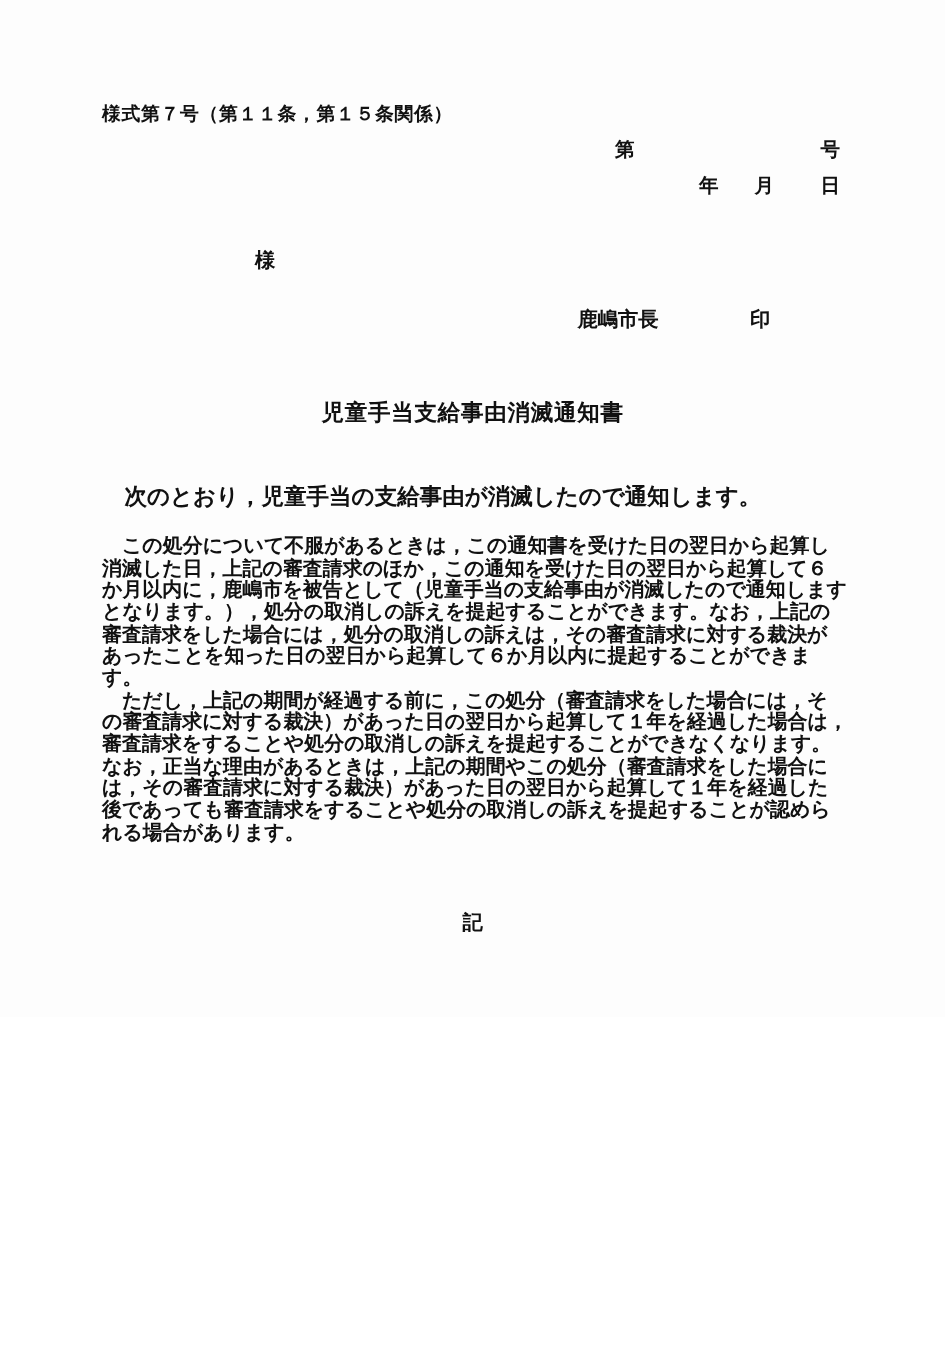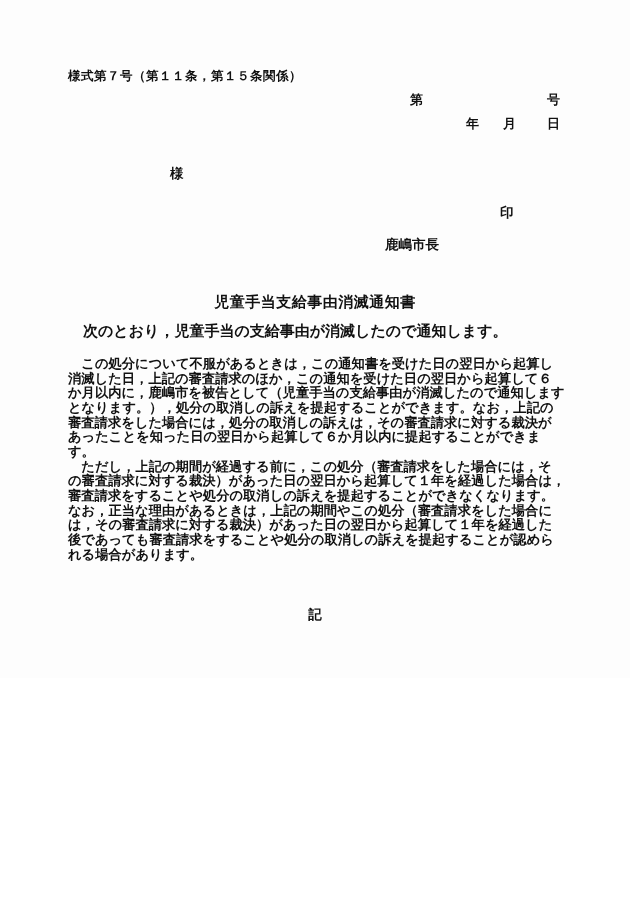--- a/index.html
+++ b/index.html
@@ -24,31 +24,30 @@
     letter-spacing: 0.5px;
   }
   .docno-row { top: 91px; font-size: 13px; }
   .docno-prefix { left: 410px; }
   .docno-suffix { left: 547px; }
   .date-row { top: 115px; font-size: 13px; }
   .date-year  { left: 466px; }
   .date-month { left: 503px; }
   .date-day   { left: 547px; }
   .addressee { left: 170px; top: 165px; font-size: 13.5px; }
-  .issuer-name { left: 385px; top: 204px; font-size: 13.5px; margin-top: 32px; }
+  .issuer-name { left: 385px; top: 204px; font-size: 13.5px; }
   .issuer-seal { left: 500px; top: 204px; font-size: 13.5px; }
   .doc-title {
     left: 0; top: 266px;
     width: 630px;
     text-align: center;
     font-size: 15px;
     font-weight: 700;
     letter-spacing: 0.5px;
     white-space: pre;
-    margin-top: 27px;
   }
   .intro {
     left: 68px; top: 322px;
     font-size: 15px;
   }
   .body-block {
     position: absolute;
     left: 68px; top: 357px;
     width: 500px;
     font-size: 13.3px;

